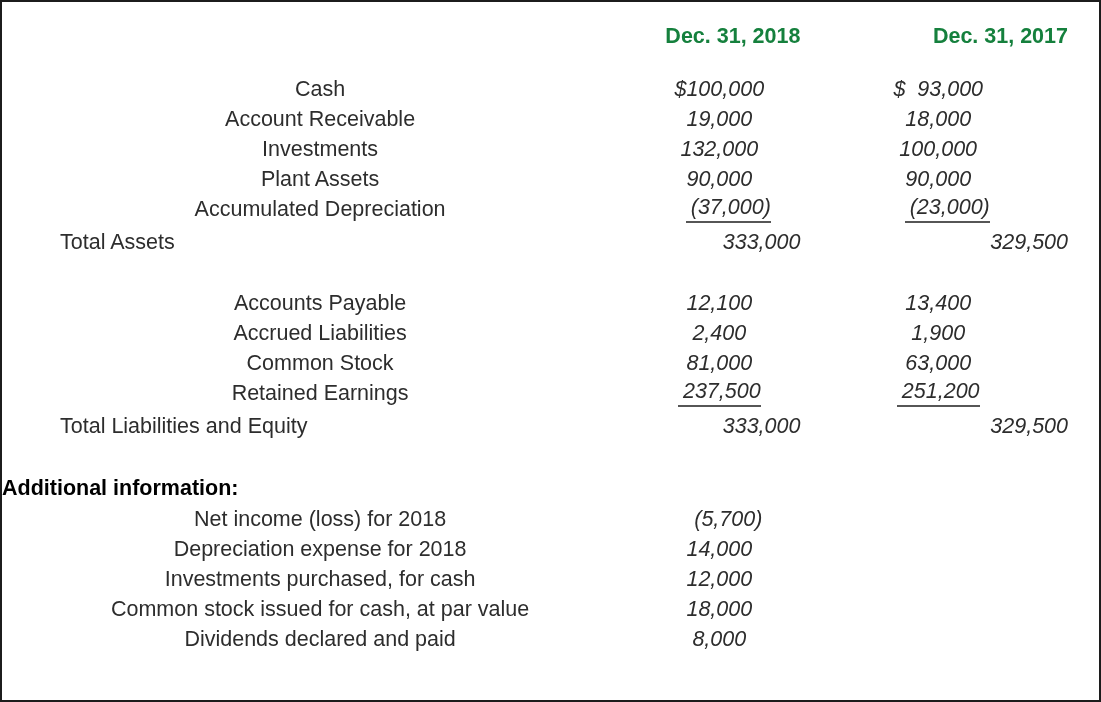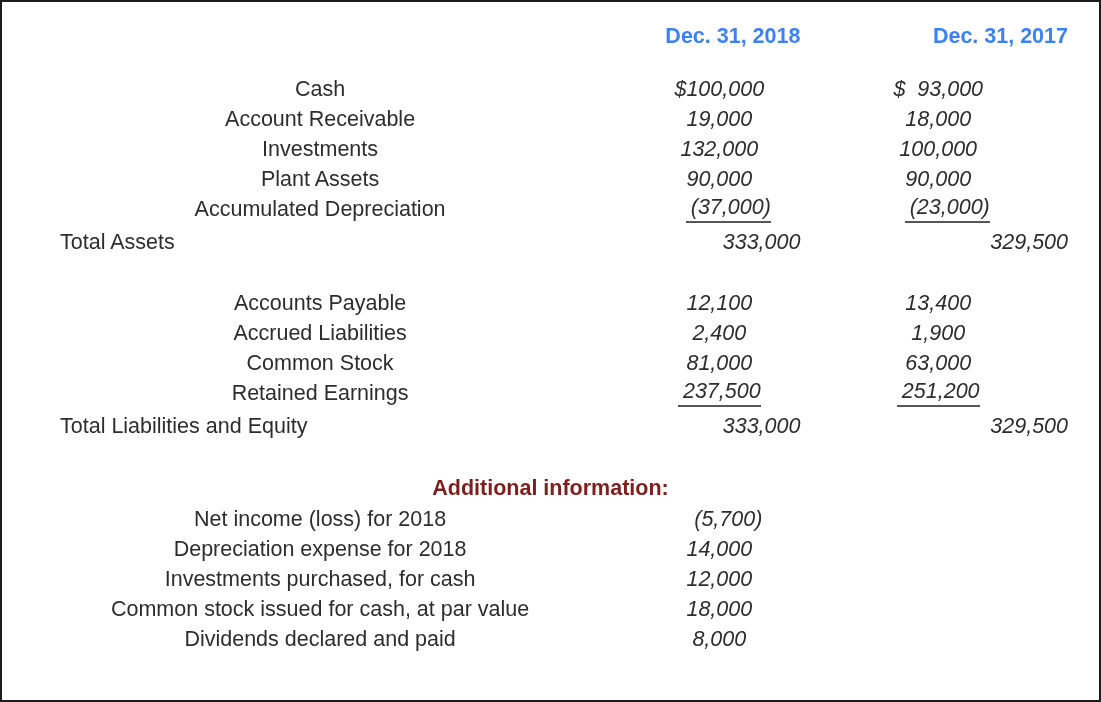--- a/index.html
+++ b/index.html
@@ -14,28 +14,28 @@
   table.fin td{padding:0;vertical-align:middle;line-height:1.15;}
   col.c-label{width:635px;}
   col.c-2018{width:170px;}
   col.c-2017{width:290px;}
   .lbl{padding-left:29px;}
   .lbl.indent{padding-left:58px;}
   .num{text-align:right;white-space:pre;}
   .num.y18{padding-right:8px;}
   .num.y17{padding-right:31px;}
   .num > span{display:inline-block;font-style:italic;}
-  .colhead{font-weight:bold;color:#3b82f6;}
+  .colhead{font-weight:bold;color:#15803d;}
   .r-head td{height:44px;}
   .sp16 td{height:16px;}
   .sp28 td{height:28px;}
   .r td{height:30px;text-align:center;}
   .r-total td{height:36px;}
   .r-heading td{height:32px;}
-  .heading-text{font-weight:bold;color:#7f1d1d;text-align:center;}
+  .heading-text{font-weight:bold;color:#000000;}
   .ul > span{border-bottom:2px solid #565656;padding-bottom:2px;padding-left:5px;}
   .num > span.neg{position:relative;right:-9px;}
 </style>
 </head>
 <body>
 
 <div class="sheet">
   <table class="fin">
     <colgroup>
         <col class="c-label">

